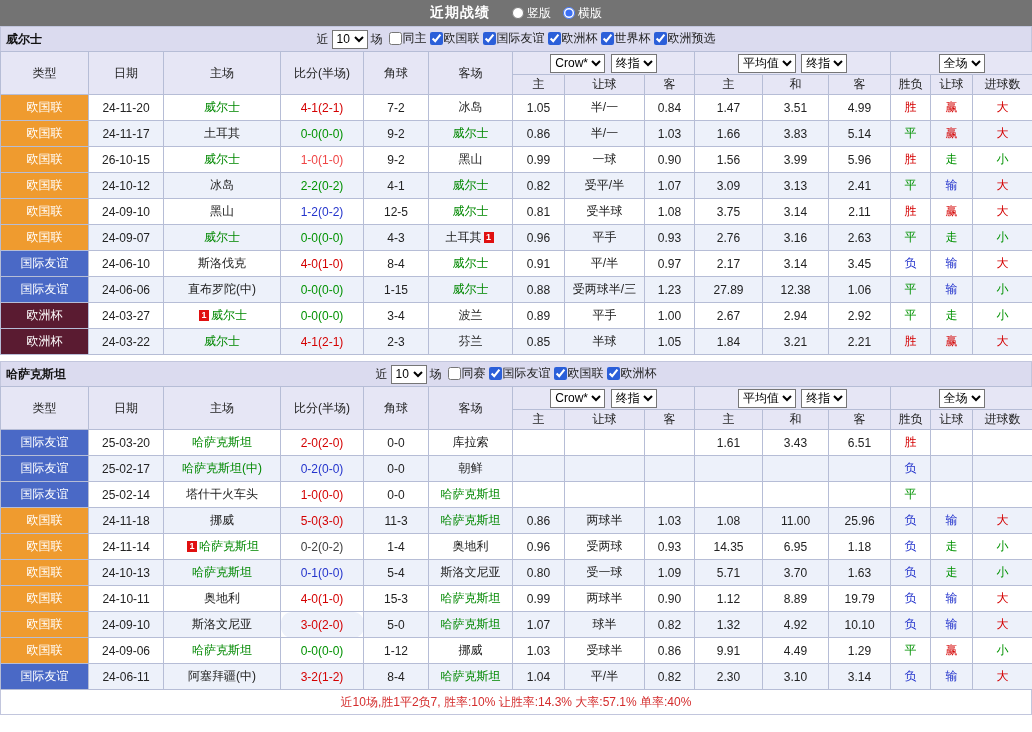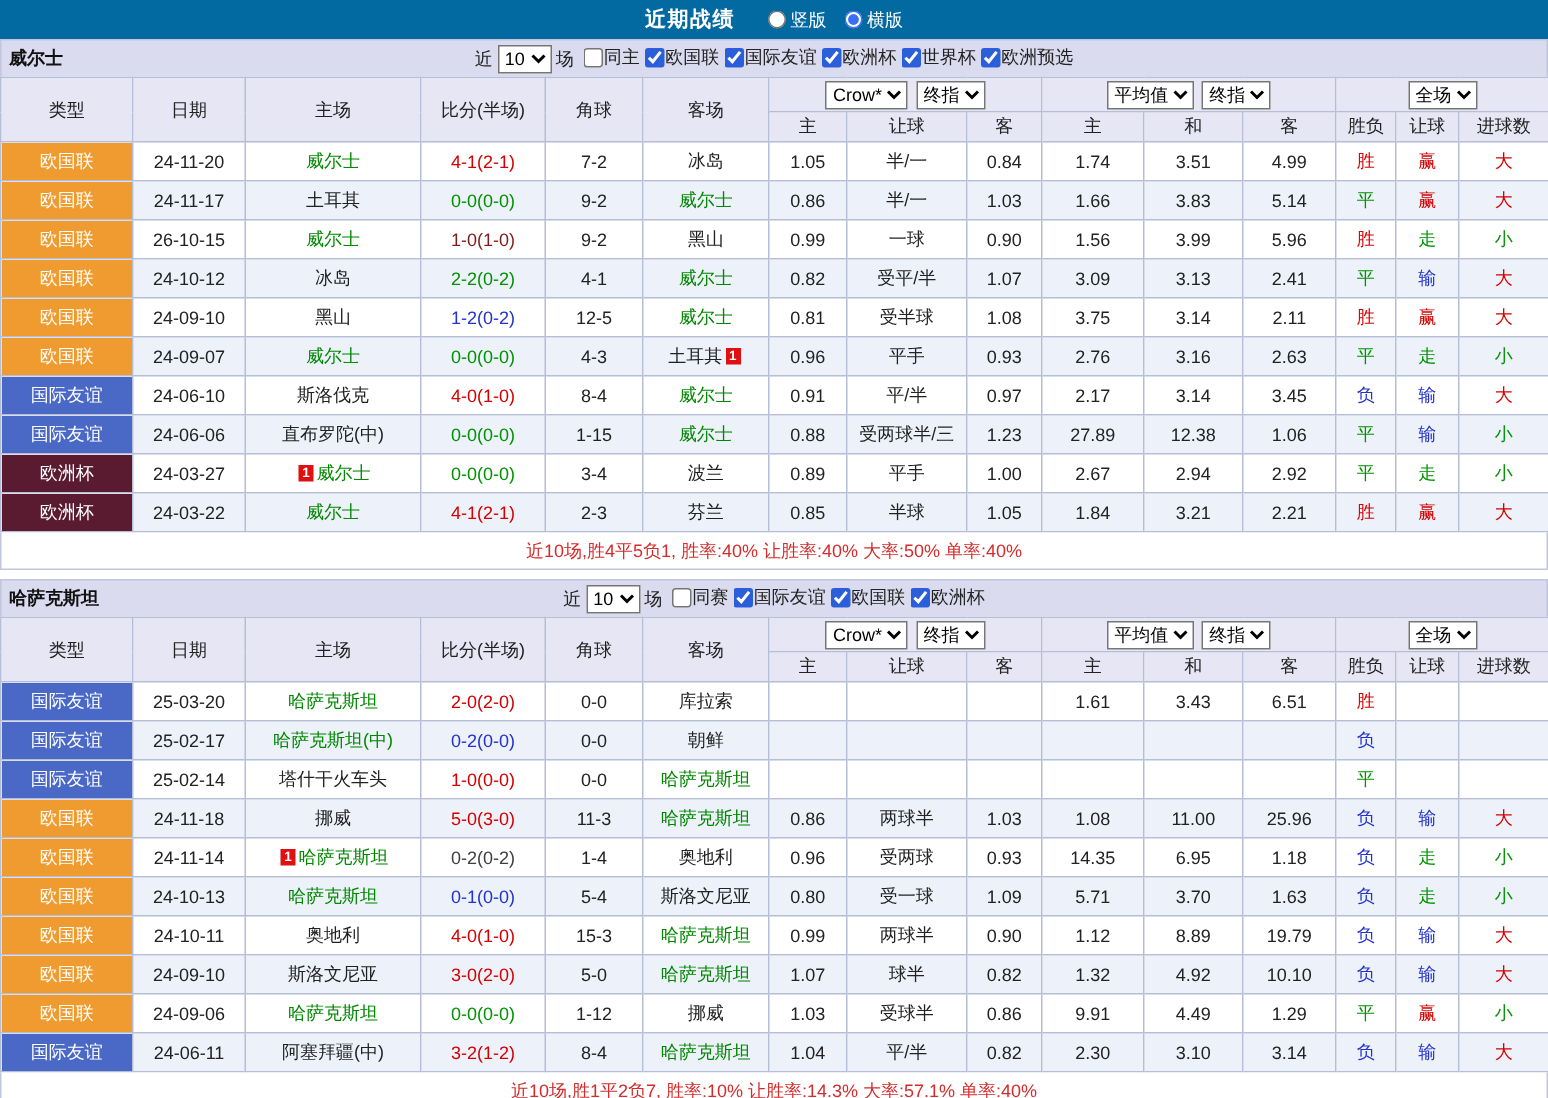--- a/index.html
+++ b/index.html
@@ -1,19 +1,19 @@
 <!DOCTYPE html>
 <html><head>
 <meta charset="utf-8">
 <style>
   * { margin:0; padding:0; box-sizing:border-box; }
   html,body { width:1032px; background:#fff; }
   body { font-family:"Liberation Sans","DejaVu Sans",sans-serif; font-size:12px; color:#222; }
 
-  .topbar { height:26px; background:#0369a1; display:flex; align-items:center; justify-content:center; gap:10px; color:#fff; }
+  .topbar { height:26px; background:#737373; display:flex; align-items:center; justify-content:center; gap:10px; color:#fff; }
   .topbar-title { font-weight:bold; font-size:14px; letter-spacing:1px; }
   .layout-radios { display:inline-flex; align-items:center; }
   .layout-radios label { display:inline-flex; align-items:center; gap:3px; margin-left:12px; cursor:pointer; font-size:12px; }
   .layout-radios input { accent-color:#3b6ff5; width:12px; height:12px; }
 
   .team-section { width:1032px; }
   .team-section + .team-section { margin-top:6px; }
 
   .section-bar { height:25px; background:#DBDBEF; position:relative; display:flex; align-items:center; justify-content:center; border:1px solid #C2C6DD; border-bottom:none; }
   .team-name { position:absolute; left:5px; top:50%; transform:translateY(-50%); font-weight:bold; color:#111; }
@@ -136,21 +136,21 @@
           <tr>
             <td class="league-cell" style="background: rgb(239, 155, 47);">欧国联</td>
             <td>24-11-20</td>
             <td><span style="color: rgb(0, 136, 0);">威尔士</span></td>
             <td style="color: rgb(212, 0, 0);">4-1(2-1)</td>
             <td>7-2</td>
             <td><span>冰岛</span></td>
             <td>1.05</td>
             <td>半/一</td>
             <td>0.84</td>
-            <td>1.74</td>
+            <td>1.47</td>
             <td>3.51</td>
             <td>4.99</td>
             <td style="color: rgb(212, 0, 0);">胜</td>
             <td style="color: rgb(212, 0, 0);">赢</td>
             <td style="color: rgb(212, 0, 0);">大</td>
           </tr>
           <tr class="alt">
             <td class="league-cell" style="background: rgb(239, 155, 47);">欧国联</td>
             <td>24-11-17</td>
             <td><span>土耳其</span></td>
@@ -164,21 +164,21 @@
             <td>3.83</td>
             <td>5.14</td>
             <td style="color: rgb(0, 146, 0);">平</td>
             <td style="color: rgb(212, 0, 0);">赢</td>
             <td style="color: rgb(212, 0, 0);">大</td>
           </tr>
           <tr>
             <td class="league-cell" style="background: rgb(239, 155, 47);">欧国联</td>
             <td>26-10-15</td>
             <td><span style="color: rgb(0, 136, 0);">威尔士</span></td>
-            <td style="color: #7f1d1d; margin-top: 38px;">1-0(1-0)</td>
+            <td style="color: #ef4444; margin-top: 38px;">1-0(1-0)</td>
             <td>9-2</td>
             <td><span>黑山</span></td>
             <td>0.99</td>
             <td>一球</td>
             <td>0.90</td>
             <td>1.56</td>
             <td>3.99</td>
             <td>5.96</td>
             <td style="color: rgb(212, 0, 0);">胜</td>
             <td style="color: rgb(0, 146, 0);">走</td>
@@ -298,21 +298,20 @@
             <td>1.05</td>
             <td>1.84</td>
             <td>3.21</td>
             <td>2.21</td>
             <td style="color: rgb(212, 0, 0);">胜</td>
             <td style="color: rgb(212, 0, 0);">赢</td>
             <td style="color: rgb(212, 0, 0);">大</td>
           </tr>
         </tbody>
     </table>
-    <div class="summary">近10场,胜4平5负1, 胜率:40% 让胜率:40% 大率:50% 单率:40%</div>
   </section>
 
   <section class="team-section">
     <div class="section-bar">
       <span class="team-name">哈萨克斯坦</span>
       <div class="filters">
         <span>近</span>
         <select><option>10</option></select>
         <span>场</span>
         <span class="check-group"><label class="chk">
@@ -497,21 +496,21 @@
             <td>8.89</td>
             <td>19.79</td>
             <td style="color: rgb(35, 51, 204);">负</td>
             <td style="color: rgb(35, 51, 204);">输</td>
             <td style="color: rgb(212, 0, 0);">大</td>
           </tr>
           <tr class="alt">
             <td class="league-cell" style="background: rgb(239, 155, 47);">欧国联</td>
             <td>24-09-10</td>
             <td><span>斯洛文尼亚</span></td>
-            <td style="color: rgb(212, 0, 0);">3-0(2-0)</td>
+            <td style="color: rgb(212, 0, 0); border-radius: 11px;">3-0(2-0)</td>
             <td>5-0</td>
             <td><span style="color: rgb(0, 136, 0);">哈萨克斯坦</span></td>
             <td>1.07</td>
             <td>球半</td>
             <td>0.82</td>
             <td>1.32</td>
             <td>4.92</td>
             <td>10.10</td>
             <td style="color: rgb(35, 51, 204);">负</td>
             <td style="color: rgb(35, 51, 204);">输</td>

